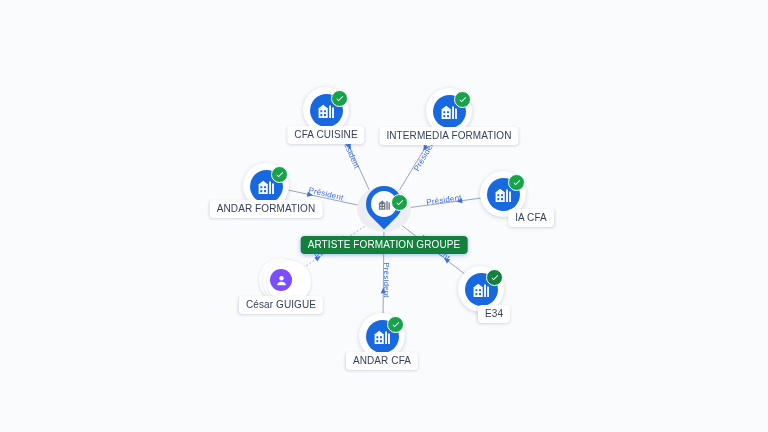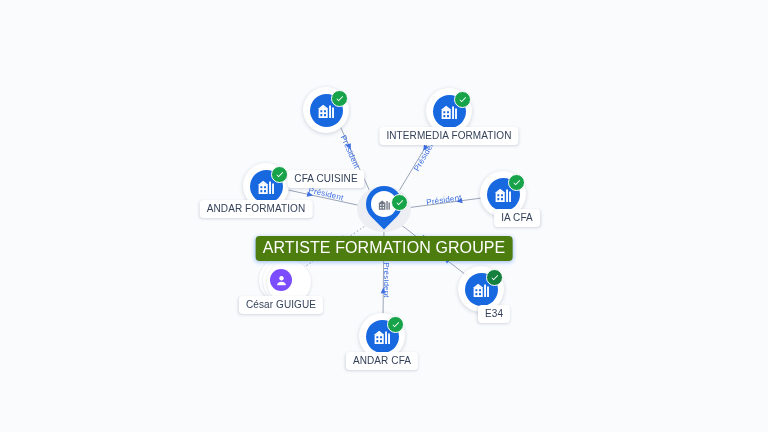--- a/index.html
+++ b/index.html
@@ -123,23 +123,23 @@
     background: #ffffff;
     color: #34415a;
     font-size: 10px;
     letter-spacing: .1px;
     white-space: nowrap;
     padding: 3px 7px 4px 7px;
     border-radius: 4px;
     box-shadow: 0 1px 3px rgba(30,50,90,.18);
   }
   .node-label.primary {
-    background: #4d7c0f;
+    background: #15803d;
     color: #ffffff;
-    font-size: 16px;
+    font-size: 10px;
     border-radius: 4px;
     box-shadow: 0 1px 4px rgba(26,110,245,.45);
   }
   
   .edge-label {
     position: absolute;
     transform-origin: 50% 50%;
     color: #3f6fe0;
     font-size: 8px;
     white-space: nowrap;
@@ -316,22 +316,22 @@
       <div class="edge-label" style="left: 350px; top: 152px; transform: translate(-50%, -50%) rotate(66deg);">Président</div>
       <div class="edge-label" style="left: 425px; top: 155px; transform: translate(-50%, -50%) rotate(-60deg);">Président</div>
       <div class="edge-label" style="left: 326px; top: 194px; transform: translate(-50%, -50%) rotate(13deg);">Président</div>
       <div class="edge-label" style="left: 444px; top: 200px; transform: translate(-50%, -50%) rotate(-8deg);">Président</div>
       <div class="edge-label" style="left: 330px; top: 247px; transform: translate(-50%, -50%) rotate(-34deg);">Président</div>
       <div class="edge-label" style="left: 435px; top: 248px; transform: translate(-50%, -50%) rotate(38deg);">Président</div>
       <div class="edge-label" style="left: 386px; top: 280px; transform: translate(-50%, -50%) rotate(90deg);">Président</div>
     </div>
   <div id="label-layer">
       <div class="node-label primary" style="left: 384px; top: 236px;">ARTISTE FORMATION GROUPE</div>
-      <div class="node-label" style="left: 326px; top: 126px; margin-top: 44px;">CFA CUISINE</div>
+      <div class="node-label" style="left: 326px; top: 126px;">CFA CUISINE</div>
       <div class="node-label" style="left: 449px; top: 127px;">INTERMEDIA FORMATION</div>
-      <div class="node-label" style="left: 256px; top: 200px;">ANDAR FORMATION</div>
-      <div class="node-label" style="left: 517px; top: 209px;">IA CFA</div>
+      <div class="node-label" style="left: 266px; top: 200px;">ANDAR FORMATION</div>
+      <div class="node-label" style="left: 531px; top: 209px;">IA CFA</div>
       <div class="node-label" style="left: 281px; top: 296px;">César GUIGUE</div>
       <div class="node-label" style="left: 494px; top: 305px;">E34</div>
       <div class="node-label" style="left: 382px; top: 352px;">ANDAR CFA</div>
     </div>
 
 </div>
 
 </body></html>

